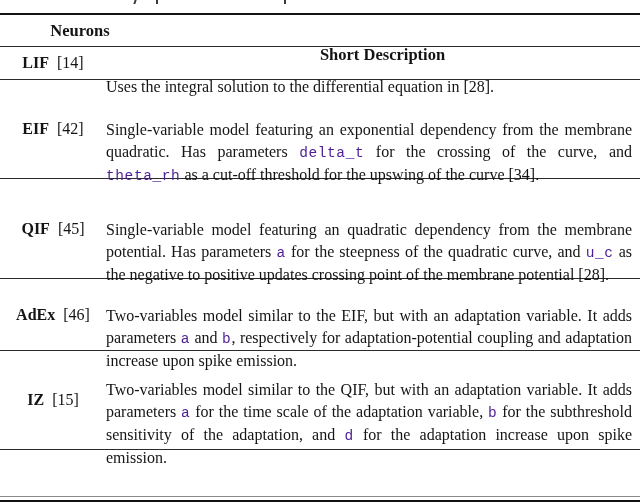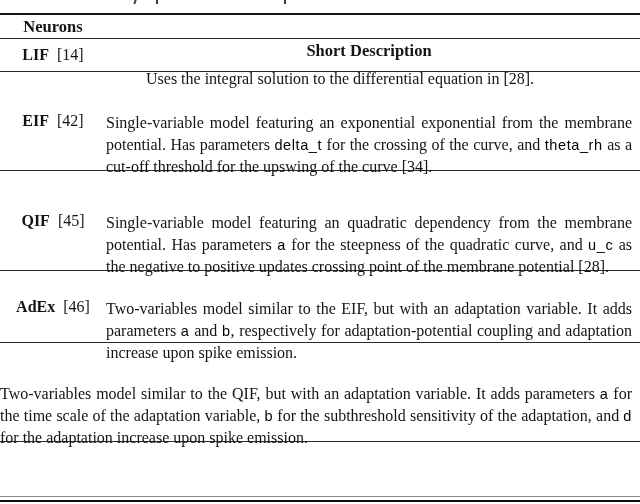--- a/index.html
+++ b/index.html
@@ -41,22 +41,22 @@
     width: 640px;
     border-top: 2.2px solid #151515;
   }
   .row {
     box-sizing: border-box;
     display: flex;
     align-items: center;
     width: 640px;
     border-bottom: 1.5px solid #2b2b2b;
   }
-  .row.h-header   { height: 24px; }
-  .row.h-lif      { height: 33px; gap: 40px; }
+  .row.h-header   { height: 32px; padding-left: 27px; }
+  .row.h-lif      { height: 33px; }
   .row.h-eif      { height: 99px; }
   .row.h-qif      { height: 100px; }
   .row.h-adex     { height: 72px; }
   .row.h-iz       { height: 99px; }
   .row.h-hneurons { height: 49px; border-bottom: none; }
 
   .cell-label {
     box-sizing: border-box;
     width: 106px;
     flex: none;
@@ -77,24 +77,24 @@
   .cell-desc .para {
     margin: 0;
     text-align: justify;
   }
   .hdr {
     font-weight: bold;
     font-size: 16.5px;
   }
   .cell-desc.center { text-align: center; }
   .code, span.code-seg {
-    font-family: Liberation Sans, sans-serif;
+    font-family: Liberation Mono, monospace;
     font-size: 14.5px;
     letter-spacing: 0.6px;
-    color: #000000;
+    color: #4c1d95;
   }
   .bottomrule {
     position: absolute;
     left: 0;
     top: 496px;
     width: 640px;
     height: 3px;
     border-top: 1.2px solid #8a8a8a;
     border-bottom: 2.4px solid #111111;
   }
@@ -130,21 +130,21 @@
         <p class="para"><span>Uses the integral solution to the differential equation in [28].</span></p>
       </div>
     </div>
 
     <div class="row h-eif">
       <div class="cell-label">
         <span class="model">EIF</span>
         <span class="ref">&nbsp;[42]</span>
       </div>
       <div class="cell-desc">
-        <p class="para"><span>Single-variable model featuring an exponential exponential from the membrane potential. Has parameters </span><span class="code">delta_t</span><span> for the crossing of the curve, and </span><span class="code">theta_rh</span><span> as a cut-off threshold for the upswing of the curve [34].</span></p>
+        <p class="para"><span>Single-variable model featuring an exponential dependency from the membrane quadratic. Has parameters </span><span class="code">delta_t</span><span> for the crossing of the curve, and </span><span class="code">theta_rh</span><span> as a cut-off threshold for the upswing of the curve [34].</span></p>
       </div>
     </div>
 
     <div class="row h-qif">
       <div class="cell-label">
         <span class="model">QIF</span>
         <span class="ref">&nbsp;[45]</span>
       </div>
       <div class="cell-desc">
         <p class="para"><span>Single-variable model featuring an quadratic dependency from the membrane potential. Has parameters </span><span class="code">a</span><span> for the steepness of the quadratic curve, and </span><span class="code">u_c</span><span> as the negative to positive updates crossing point of the membrane potential [28].</span></p>
@@ -155,20 +155,24 @@
       <div class="cell-label">
         <span class="model">AdEx</span>
         <span class="ref">&nbsp;[46]</span>
       </div>
       <div class="cell-desc">
         <p class="para"><span>Two-variables model similar to the EIF, but with an adaptation variable. It adds parameters </span><span class="code">a</span><span> and </span><span class="code">b</span><span>, respectively for adaptation-potential coupling and adaptation increase upon spike emission.</span></p>
       </div>
     </div>
 
     <div class="row h-iz">
+      <div class="cell-label">
+        <span class="model">IZ</span>
+        <span class="ref">&nbsp;[15]</span>
+      </div>
       <div class="cell-desc">
         <p class="para"><span>Two-variables model similar to the QIF, but with an adaptation variable. It adds parameters </span><span class="code">a</span><span> for the time scale of the adaptation variable, </span><span class="code">b</span><span> for the subthreshold sensitivity of the adaptation, and </span><span class="code">d</span><span> for the adaptation increase upon spike emission.</span></p>
       </div>
     </div>
 
 
   </div>
 
   <div class="bottomrule"></div>
 

